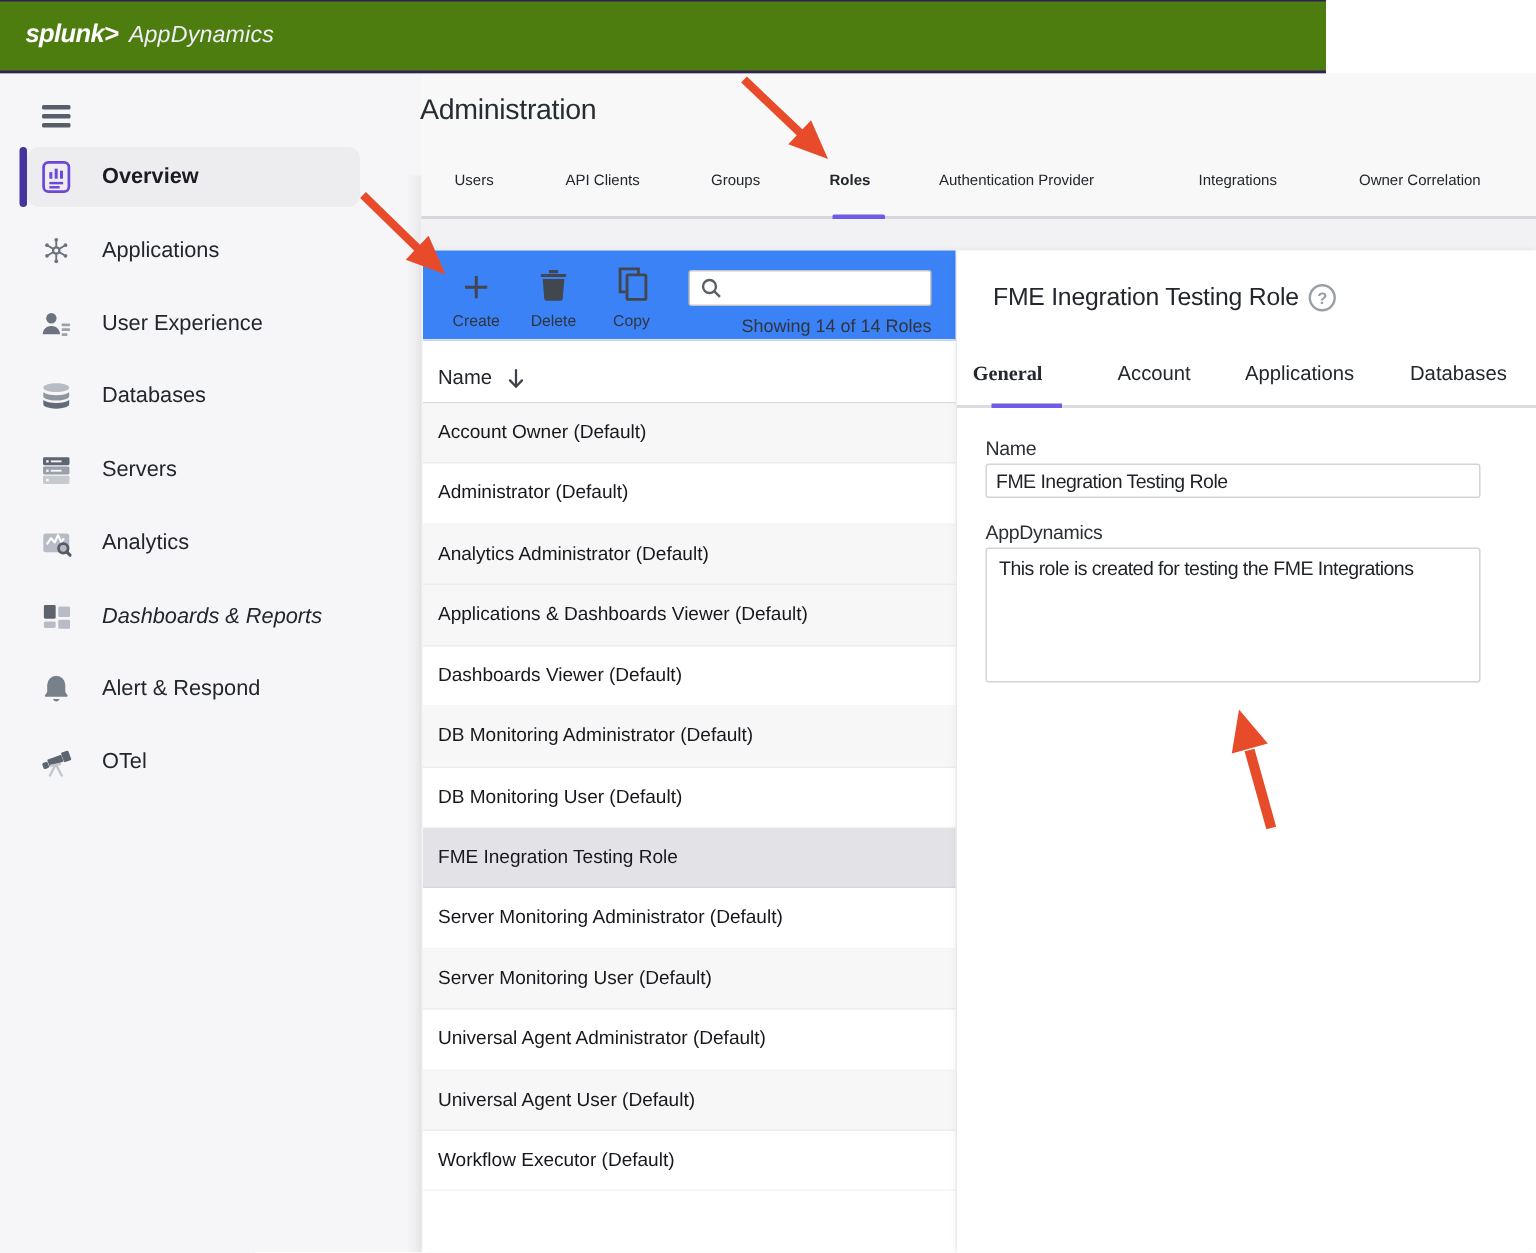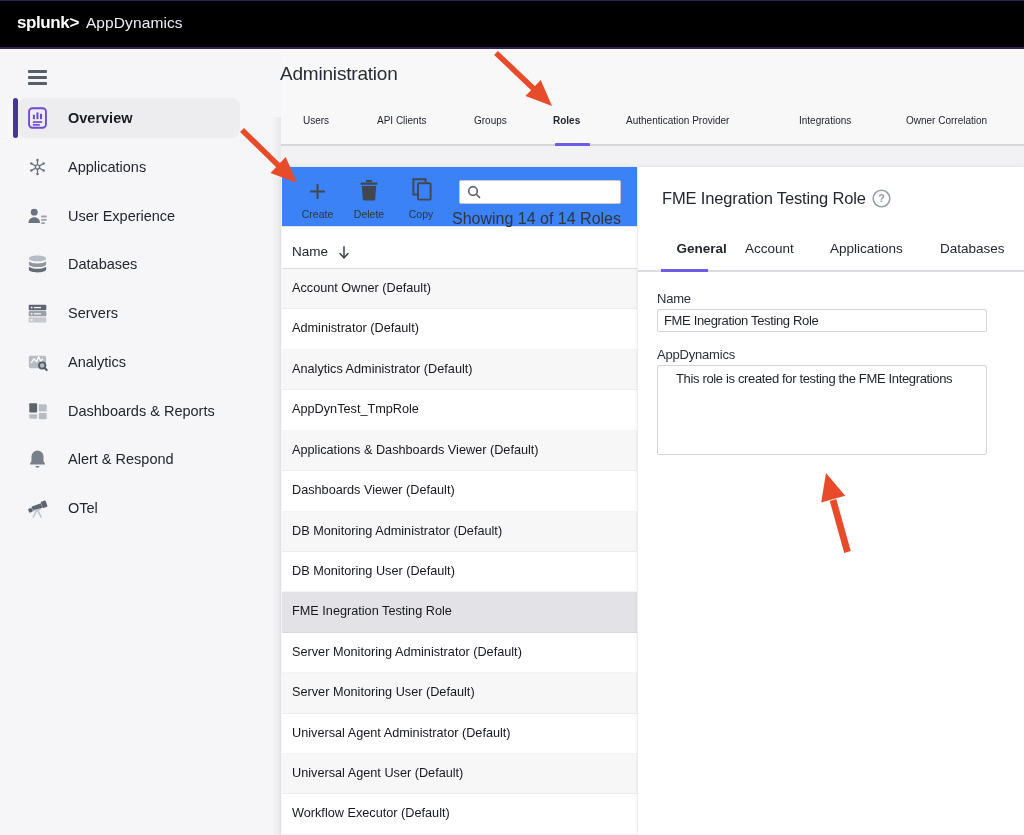--- a/index.html
+++ b/index.html
@@ -1,20 +1,20 @@
 <!DOCTYPE html>
 <html><head>
 <meta charset="utf-8">
 <style>
   * { margin:0; padding:0; box-sizing:border-box; }
   html,body { width:1024px; height:835px; }
   body { font-family:"Liberation Sans",sans-serif; position:relative; background:#fff; overflow:hidden; }
 
   
-  .topbar { position:absolute; left:0; top:0; width:1024px; height:49px; background:#000000; border-top:1px solid #2f2154; border-bottom:2px solid #322257; }
+  .topbar { position:absolute; left:0; top:0; width:884px; height:49px; background:#4d7c0f; border-top:1px solid #2f2154; border-bottom:2px solid #322257;font-style:italic; }
   .logo { position:absolute; left:17px; top:12px; color:#fff; font-size:17px; font-weight:bold; letter-spacing:-0.4px; }
   .logo .appd { font-weight:normal; font-size:15.5px; letter-spacing:0.1px; color:#efedf7; margin-left:7px; }
 
   
   .sidebar { position:absolute; left:0; top:49px; width:281px; height:786px; background:#f6f6f8; }
   .sideshadow { position:absolute; left:271px; top:117px; width:10px; height:718px; background:linear-gradient(to right, rgba(0,0,0,0), rgba(0,0,0,0.055)); }
   .ham { position:absolute; left:28px; top:21px; width:19px; height:16px; }
   .ham div { height:2.6px; background:#565e6a; border-radius:1px; margin-bottom:3.6px; }
   .pill { position:absolute; left:18px; top:49px; width:222px; height:40px; background:#ededf0; border-radius:8px; }
   .accent { position:absolute; left:13px; top:49px; width:5px; height:40px; background:#43349e; border-radius:3px; }
@@ -30,21 +30,21 @@
   .tabline { position:absolute; left:281px; top:143.5px; width:743px; height:2.2px; background:#d7d7db; }
   .tabsel { position:absolute; left:554.5px; top:143px; width:35px; height:4px; background:#6e5be6; border-radius:1px; }
   .gapstrip { position:absolute; left:281px; top:145.7px; width:743px; height:21px; background:#f2f2f4; }
 
   
   .lpanel { position:absolute; left:281.5px; top:166.5px; width:355px; height:668.5px; background:#fff; box-shadow:0 0 5px rgba(0,0,0,0.09); }
   .toolbar { position:absolute; left:0; top:0; width:355px; height:60.5px; border-bottom:1px solid #e3e3e6; background:#3b82f6; }
   .tbico { position:absolute; top:11px; width:28px; height:28px; }
   .tblabel { position:absolute; top:41px; font-size:10.5px; color:#303540; text-align:center; width:60px; }
   .searchbox { position:absolute; left:177.5px; top:13.5px; width:162px; height:24px; border:1px solid #c7c7cb; border-radius:2px; background:#fff; }
-  .showing { position:absolute; right:15.5px; top:43px; font-size:16px; color:#30353e; }
+  .showing { position:absolute; right:15.5px; top:43px; font-size:12px; color:#30353e; }
   .lhead { position:absolute; left:0; top:61.5px; width:355px; height:41px; background:#fff; border-bottom:1px solid #dcdce0; }
   .lhead .nm { position:absolute; left:10.5px; top:16px; font-size:13.5px; color:#22252b; }
   .rows { position:absolute; left:0; top:102.5px; width:355px; }
   .row { width:355px; height:40.43px; line-height:38px; padding-left:10.5px; font-size:12.7px; color:#16181d; border-bottom:1px solid rgba(0,0,0,0.045); white-space:nowrap; overflow:hidden; }
   .row.odd { background:#f7f7f8; }
   .row.sel { background:#e2e2e7; }
 
   
   .rpanel { position:absolute; left:637.5px; top:166.5px; width:386.5px; height:668.5px; background:#fff; box-shadow:0 0 5px rgba(0,0,0,0.09); }
   .rhead { position:absolute; left:24.5px; top:22px; font-size:16.5px; font-weight:500; color:#23272e; letter-spacing:-0.15px; }
@@ -152,21 +152,21 @@
         <svg width="23" height="23" viewBox="0 0 24 24">
       <rect x="3" y="5.4" width="18" height="13" rx="1.6" fill="#b7bcc4"></rect>
       <path d="M5.4 13l3-4.4 2.6 3 2.2-5 2.2 4.6 2-2.4" fill="none" stroke="#fff" stroke-width="1.5" stroke-linejoin="round"></path>
       <circle cx="16.9" cy="15.7" r="3.3" fill="none" stroke="#555c66" stroke-width="1.9"></circle>
       <line x1="19.3" y1="18.1" x2="21.6" y2="20.4" stroke="#555c66" stroke-width="2.2" stroke-linecap="round"></line>
     </svg>
       </span>
     <span class="txt">Analytics</span>
   </div>
 
-  <div class="sitem" style="top:341.5px;">
+  <div class="sitem" style="top:341.5px;font-style:italic;">
     <span class="ico">
         <svg width="23" height="23" viewBox="0 0 24 24">
       <rect x="3.4" y="4" width="8.2" height="9.6" rx="1" fill="#5d646e"></rect>
       <rect x="13.4" y="5" width="8.2" height="7.4" rx="1" fill="#b8bdc5"></rect>
       <rect x="3.4" y="15.4" width="8.2" height="4.6" rx="1" fill="#b8bdc5"></rect>
       <rect x="13.4" y="14.2" width="8.2" height="6.4" rx="1" fill="#b8bdc5"></rect>
     </svg>
       </span>
     <span class="txt">Dashboards &amp; Reports</span>
   </div>
@@ -250,50 +250,49 @@
       <span class="nm">Name</span>
     <svg width="12" height="13" viewBox="0 0 12 13" style="position:absolute; left:56px; top:18px;" fill="none" stroke="#3d424a" stroke-width="1.5" stroke-linecap="round">
       <line x1="6" y1="0.8" x2="6" y2="11.4"></line>
         <path d="M2 7.6 6 11.8l4-4.2" fill="none"></path>
     </svg>
   </div>
   <div class="rows">
     <div class="row odd">Account Owner (Default)</div>
     <div class="row">Administrator (Default)</div>
     <div class="row odd">Analytics Administrator (Default)</div>
-    <div class="row">AppDynTest_TmpRole</div>
     <div class="row odd">Applications &amp; Dashboards Viewer (Default)</div>
     <div class="row">Dashboards Viewer (Default)</div>
     <div class="row odd">DB Monitoring Administrator (Default)</div>
     <div class="row">DB Monitoring User (Default)</div>
     <div class="row sel">FME Inegration Testing Role</div>
     <div class="row">Server Monitoring Administrator (Default)</div>
     <div class="row odd">Server Monitoring User (Default)</div>
     <div class="row">Universal Agent Administrator (Default)</div>
     <div class="row odd">Universal Agent User (Default)</div>
     <div class="row">Workflow Executor (Default)</div>
   </div>
 </div>
 
 <div class="rpanel">
   <div class="rhead">FME Inegration Testing Role</div>
   <svg width="19" height="19" viewBox="0 0 19 19" style="position:absolute; left:234px; top:22px;">
     <circle cx="9.5" cy="9.5" r="8.3" fill="none" stroke="#999fa7" stroke-width="1.6"></circle>
     <text x="9.5" y="13.4" font-size="11" font-family="Liberation Sans" fill="#999fa7" text-anchor="middle" font-weight="bold">?</text>
   </svg>
-  <div class="rtab" style="left:39px; font-weight:bold;">General</div>
+  <div class="rtab" style="left:11px; font-weight:bold;font-family:Liberation Serif, serif;">General</div>
   <div class="rtab" style="left:107.5px;">Account</div>
   <div class="rtab" style="left:192.5px;">Applications</div>
   <div class="rtab" style="left:302.5px;">Databases</div>
   <div class="rtabline"></div>
   <div class="rtabsel"></div>
   <div class="flabel" style="top:124.5px;">Name</div>
   <div class="finput" style="top:142.5px; height:23px; line-height:21px; padding-left:6px;">FME Inegration Testing Role</div>
   <div class="flabel" style="top:180.5px;">AppDynamics</div>
-  <div class="finput" style="top:198.5px; height:90px; padding:5px 18px; line-height:15px;">This role is created for testing the FME Integrations</div>
+  <div class="finput" style="top:198.5px; height:90px; padding:5px 8px; line-height:15px;">This role is created for testing the FME Integrations</div>
 </div>
 
 <svg id="overlay" style="position:absolute; left:0; top:0; pointer-events:none;" width="1024" height="835" viewBox="0 0 1024 835">
   <g fill="#e74b2a">
     <line x1="496" y1="53" x2="536" y2="91" stroke="#e74b2a" stroke-width="5.5"></line>
     <polygon points="552,106 525.5,96.1 540.7,80.1"></polygon>
     <line x1="242" y1="130" x2="281" y2="168" stroke="#e74b2a" stroke-width="5.5"></line>
     <polygon points="297,183 270.5,173.1 285.7,157.1"></polygon>
     <line x1="847.5" y1="552" x2="833" y2="500" stroke="#e74b2a" stroke-width="6.8"></line>
     <polygon points="826,473 845.2,495.7 821.2,502.4"></polygon>

